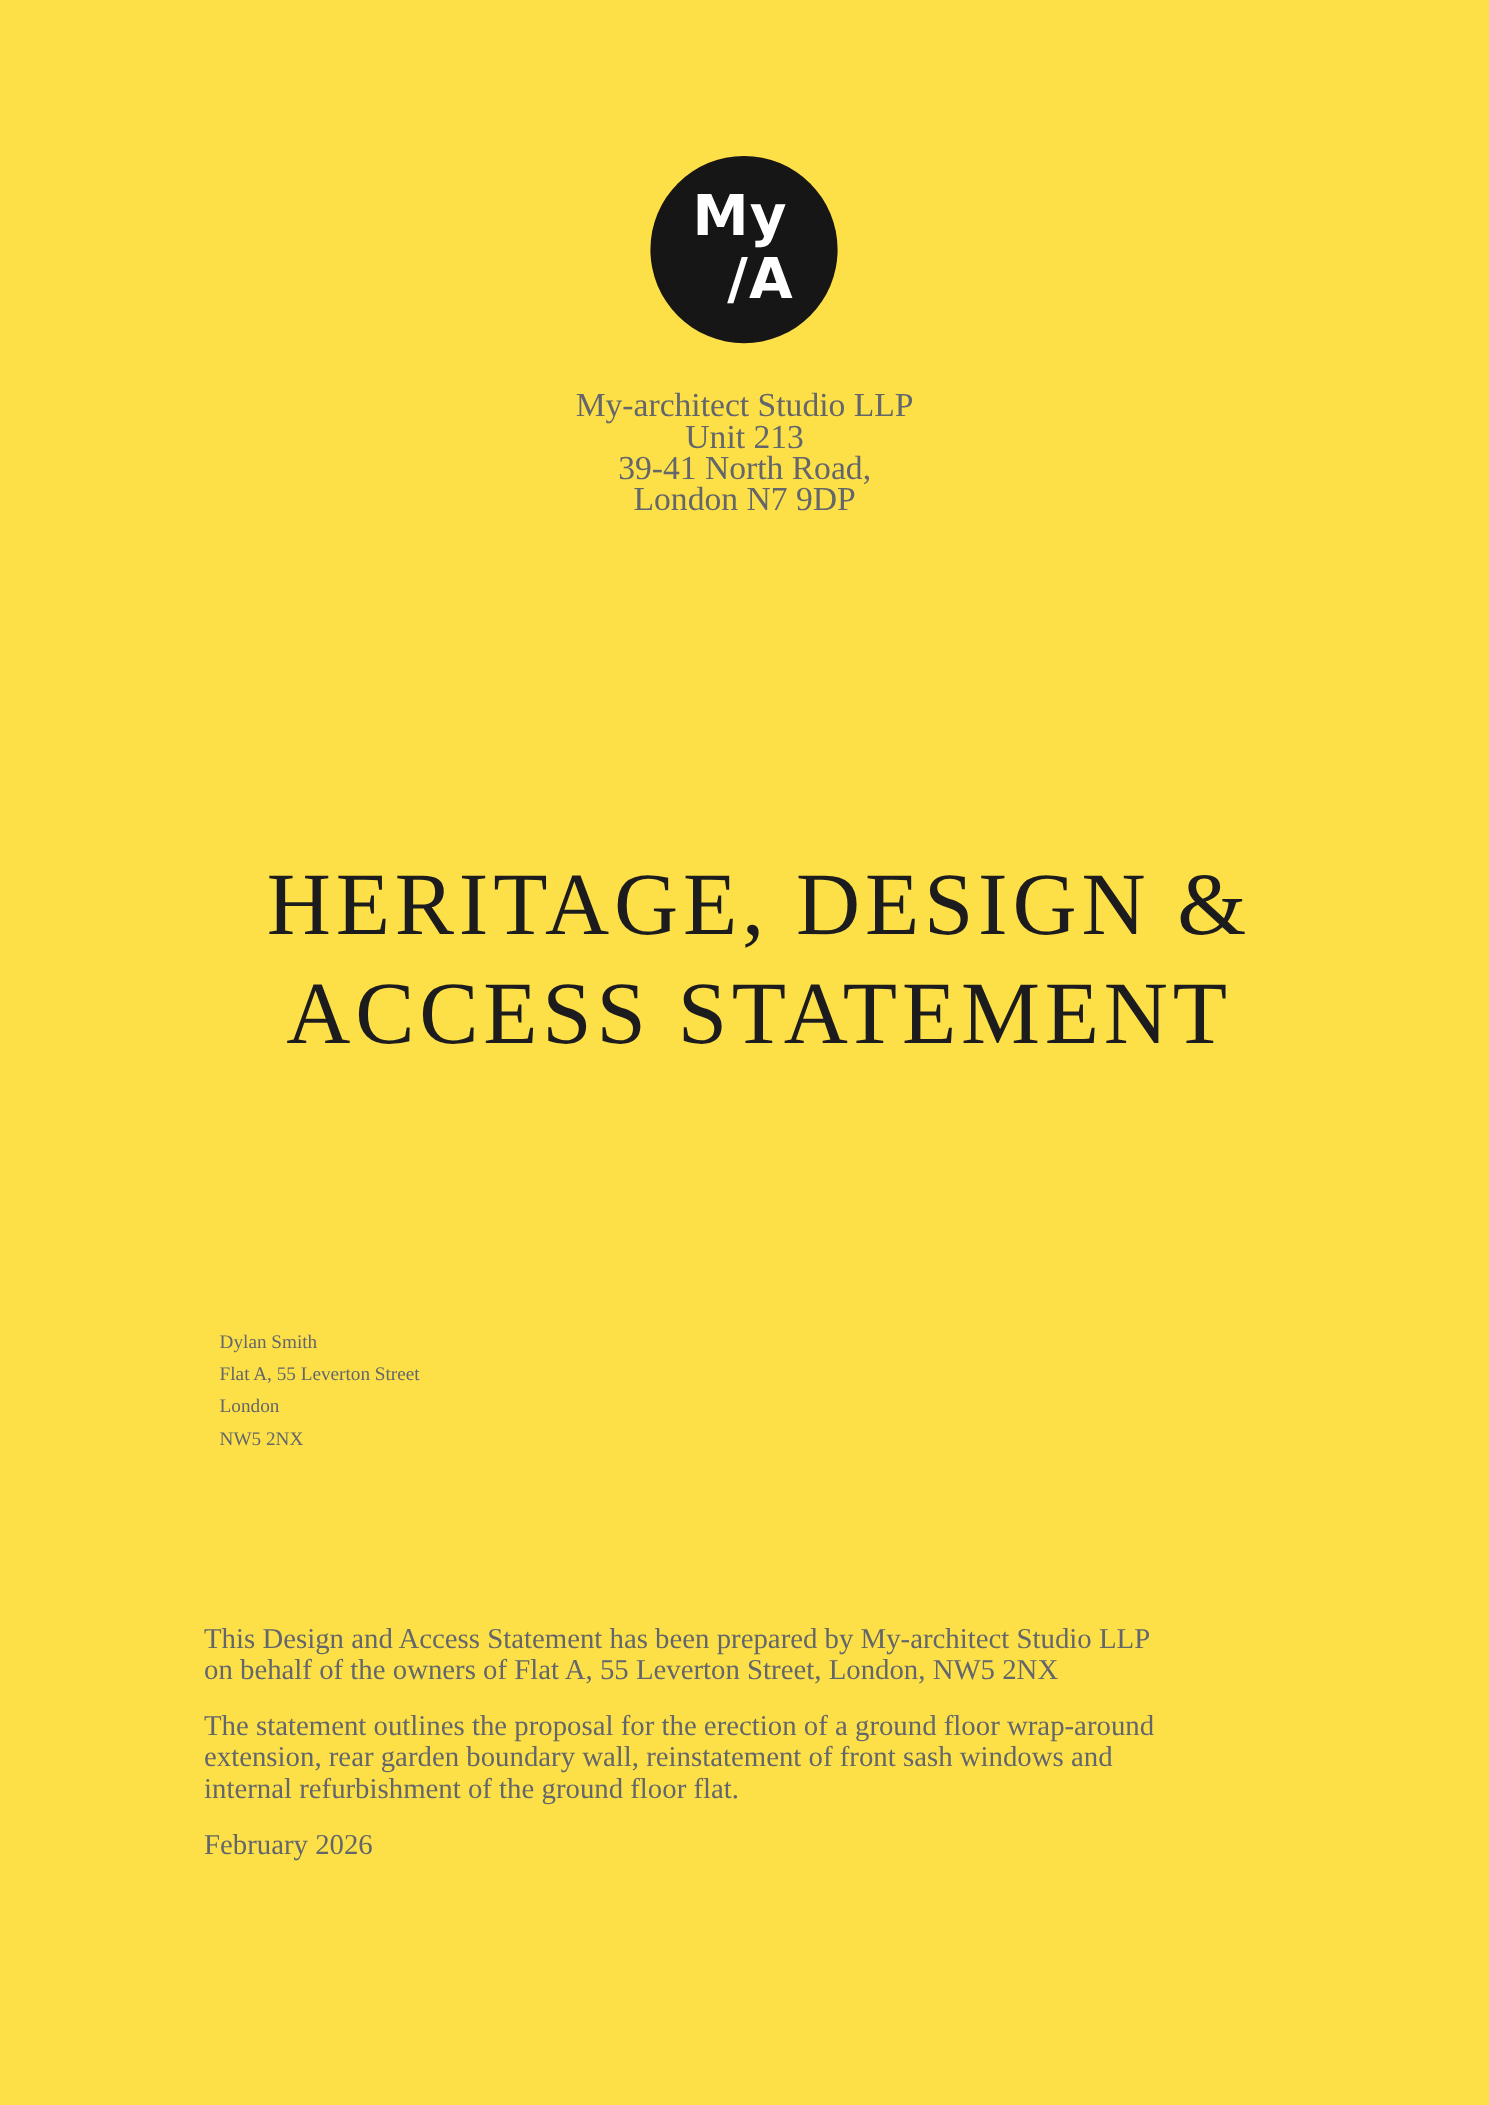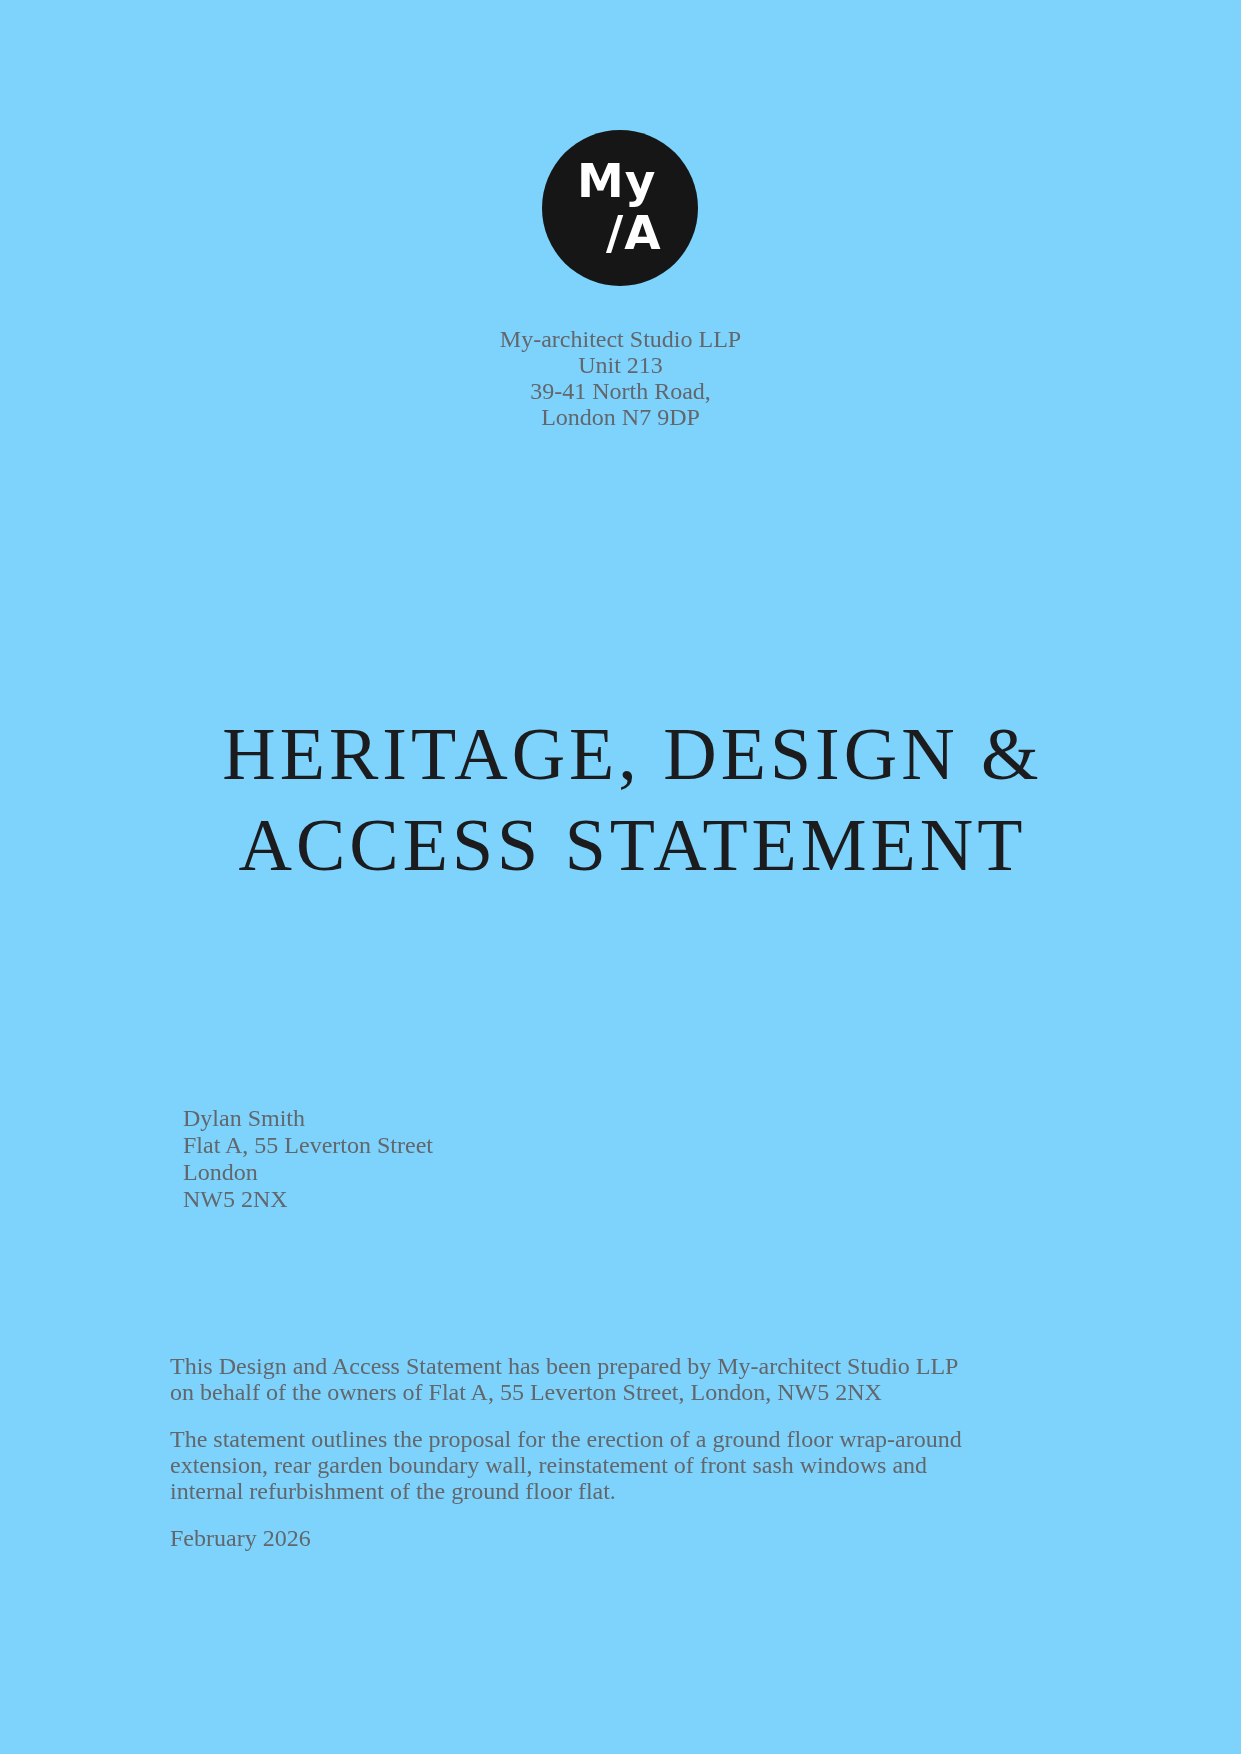--- a/index.html
+++ b/index.html
@@ -4,21 +4,21 @@
 <style>
   html, body {
     margin: 0;
     padding: 0;
     background: #ffffff;
   }
   .page {
     position: relative;
     width: 1241px;
     height: 1754px;
-    background: #7dd3fc;
+    background: #fde047;
     overflow: hidden;
     font-family: "Liberation Serif", "DejaVu Serif", serif;
   }
 
   
   .logo {
     position: absolute;
     left: 542px;
     top: 130px;
     width: 156px;
@@ -38,21 +38,21 @@
   .logo-line.l1 { left: 35px; top: 27px; }
   .logo-line.l2 { left: 64px; top: 79px; }
 
   
   .studio-address {
     position: absolute;
     left: 0;
     top: 326px;
     width: 100%;
     text-align: center;
-    font-size: 24px;
+    font-size: 28px;
     line-height: 26px;
     color: #63666b;
     white-space: pre-line;
   }
 
   
   .title {
     position: absolute;
     left: 0;
     top: 697px;
@@ -65,21 +65,21 @@
     letter-spacing: 4px;
     color: #1c1c1e;
     white-space: pre-line;
   }
 
   
   .client-address {
     position: absolute;
     left: 183px;
     top: 1105px;
-    font-size: 24px;
+    font-size: 16px;
     line-height: 27px;
     color: #63666b;
     white-space: pre-line;
   }
 
   
   .intro {
     position: absolute;
     left: 170px;
     top: 1353px;

